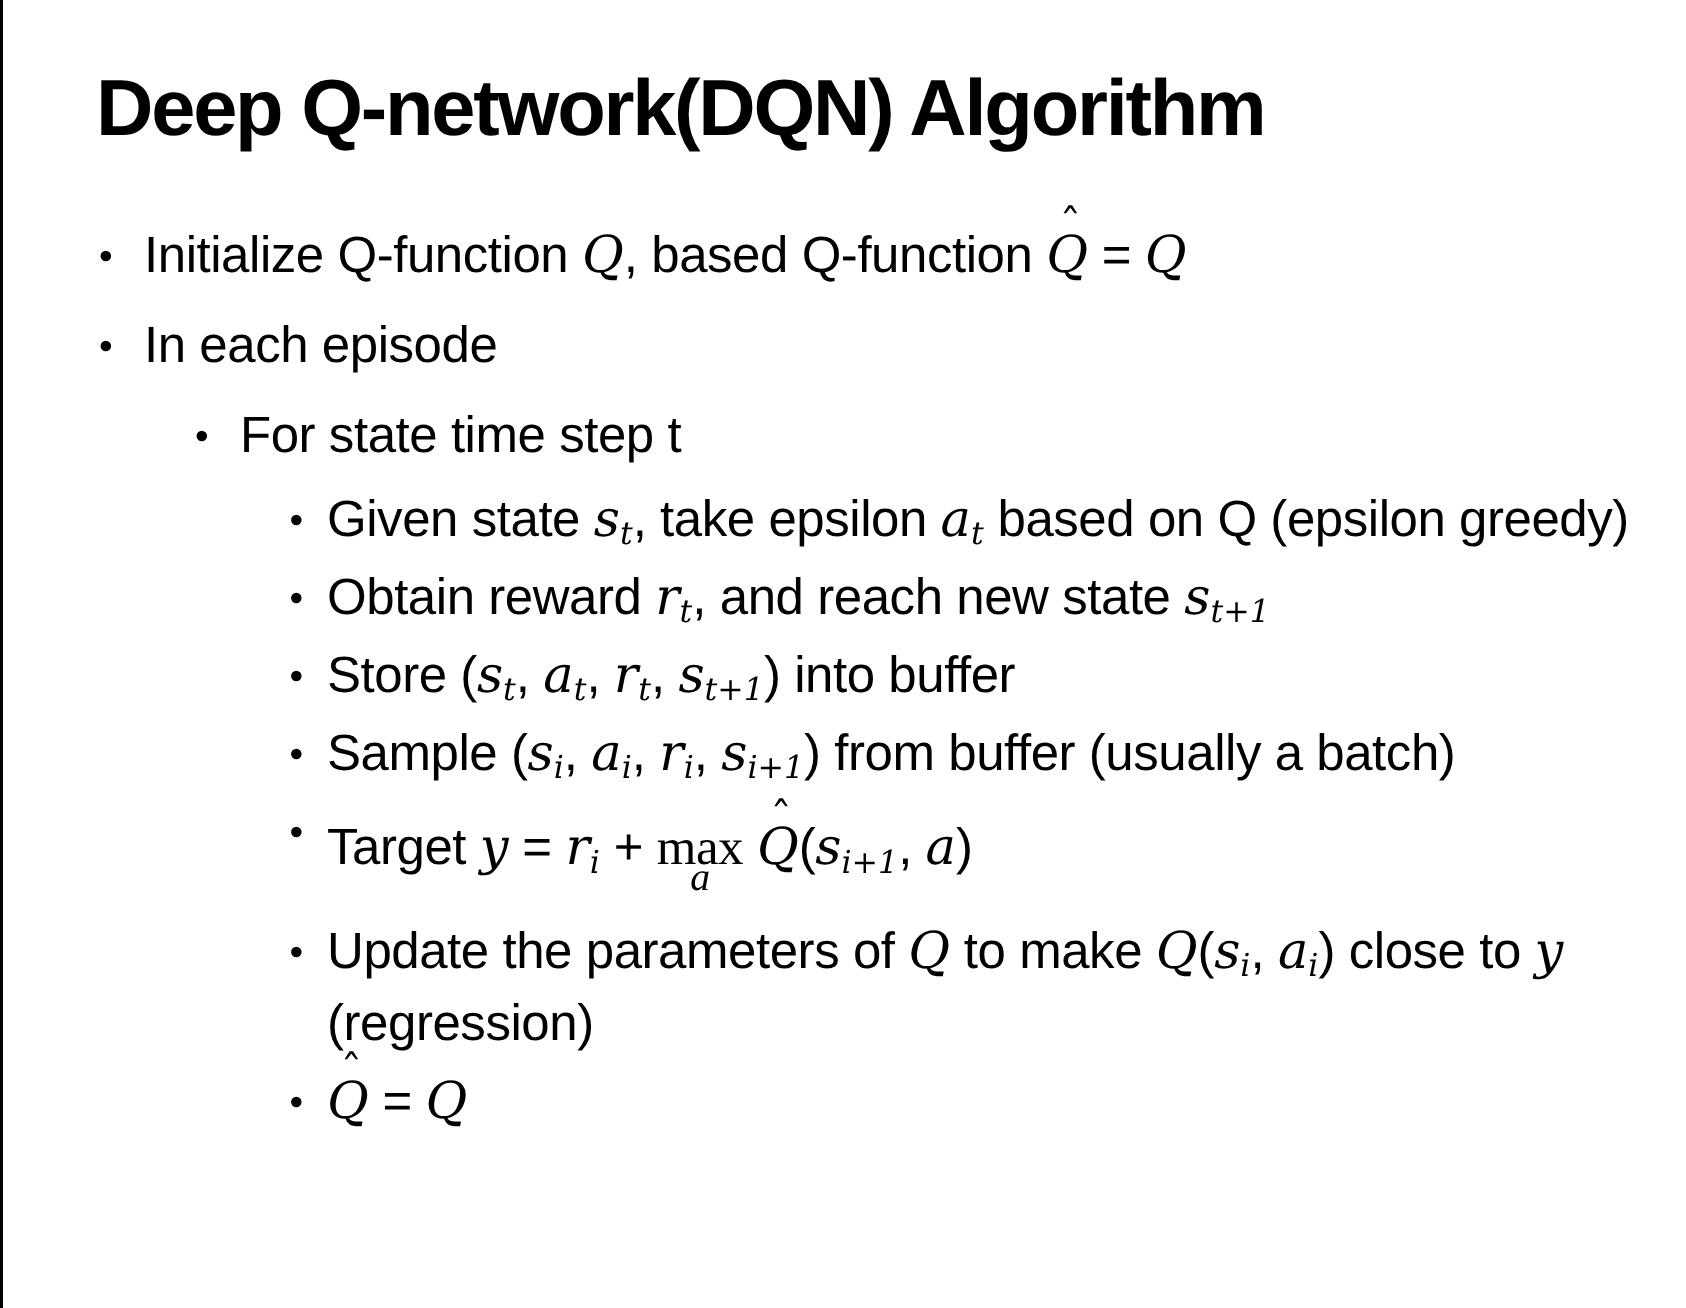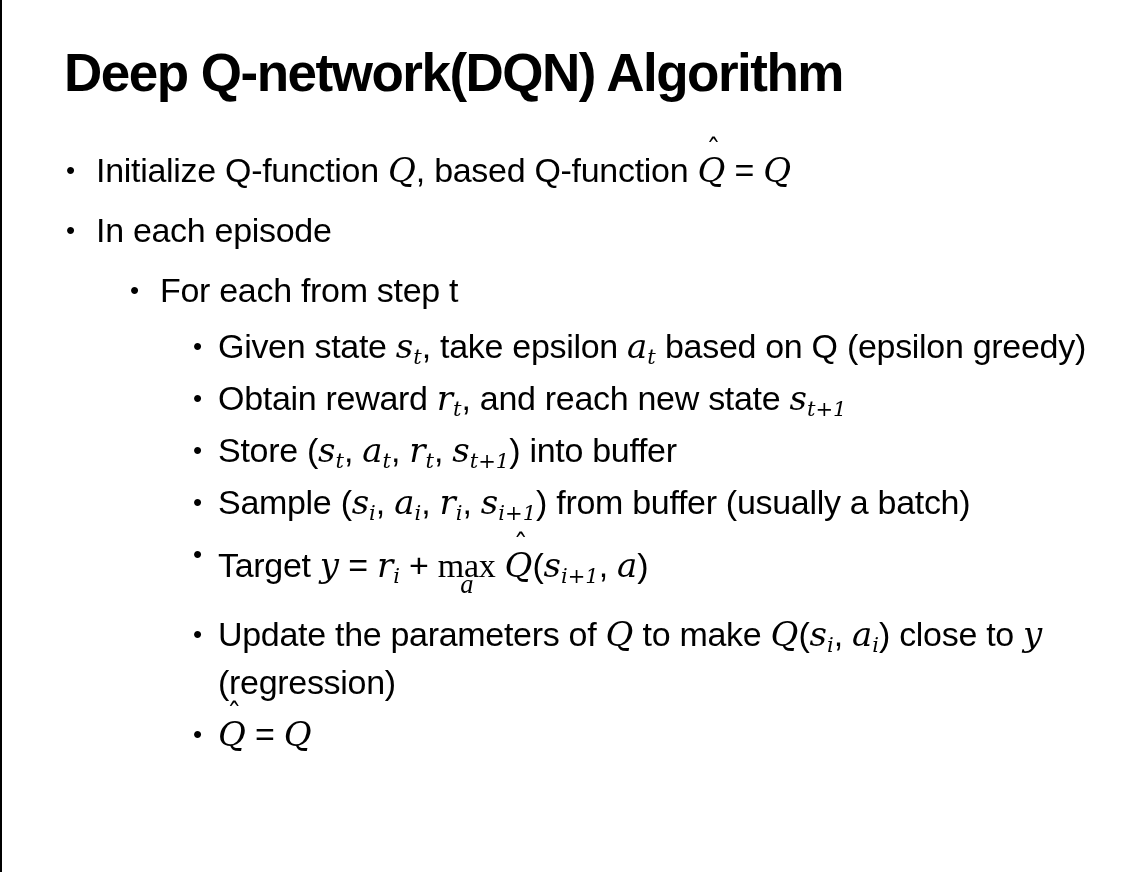--- a/index.html
+++ b/index.html
@@ -96,21 +96,21 @@
       <div class="bullet level-1">
         <span class="marker">•</span>
         <span class="text"><span class="plain">Initialize Q-function </span><span class="math"><span>Q</span></span><span class="plain">, based Q-function </span><span class="math hatwrap"><span class="hatmark">ˆ</span><span>Q</span></span><span class="plain"> = </span><span class="math"><span>Q</span></span></span>
       </div>
       <div class="bullet level-1">
         <span class="marker">•</span>
         <span class="text"><span class="plain">In each episode</span></span>
       </div>
       <div class="bullet level-2">
         <span class="marker">•</span>
-        <span class="text"><span class="plain">For each from step t</span></span>
+        <span class="text"><span class="plain">For state time step t</span></span>
       </div>
       <div class="bullet level-3">
         <span class="marker">•</span>
         <span class="text"><span class="plain">Given state </span><span class="math"><span>s</span><sub>t</sub></span><span class="plain">, take epsilon </span><span class="math"><span>a</span><sub>t</sub></span><span class="plain"> based on Q (epsilon greedy)</span></span>
       </div>
       <div class="bullet level-3">
         <span class="marker">•</span>
         <span class="text"><span class="plain">Obtain reward </span><span class="math"><span>r</span><sub>t</sub></span><span class="plain">, and reach new state </span><span class="math"><span>s</span><sub>t+1</sub></span></span>
       </div>
       <div class="bullet level-3">

